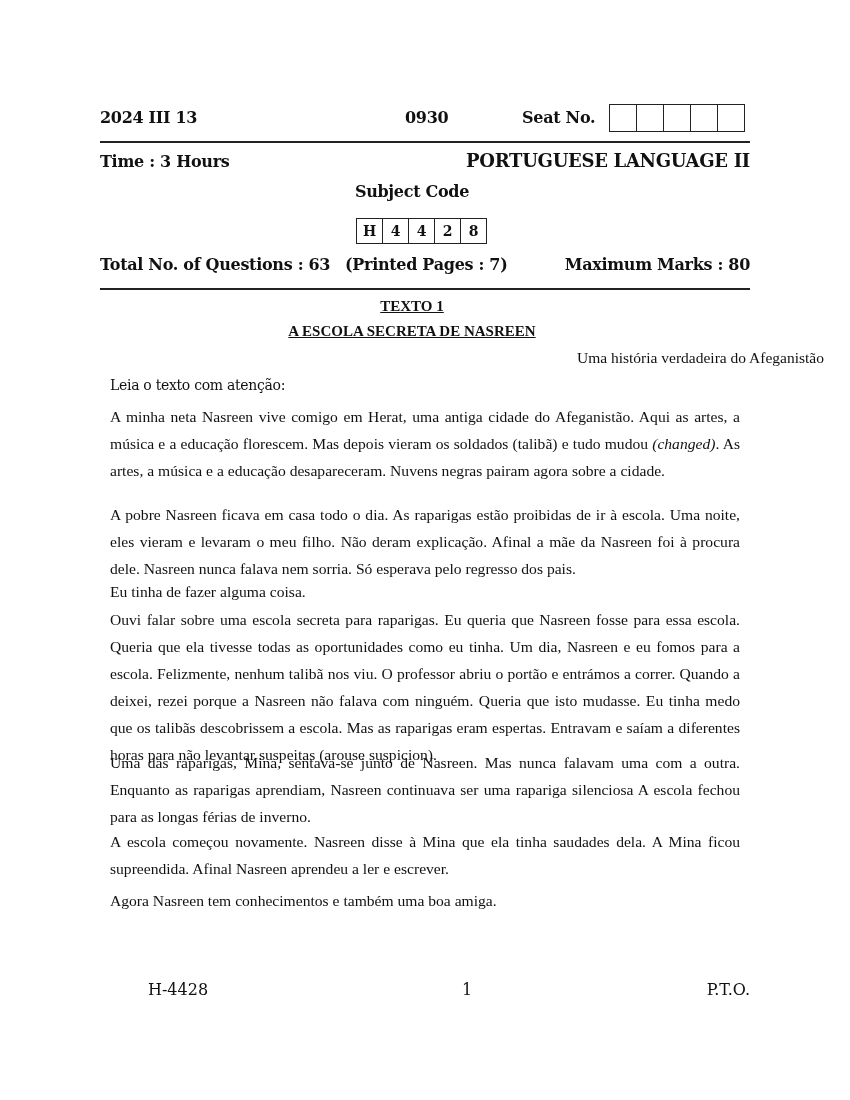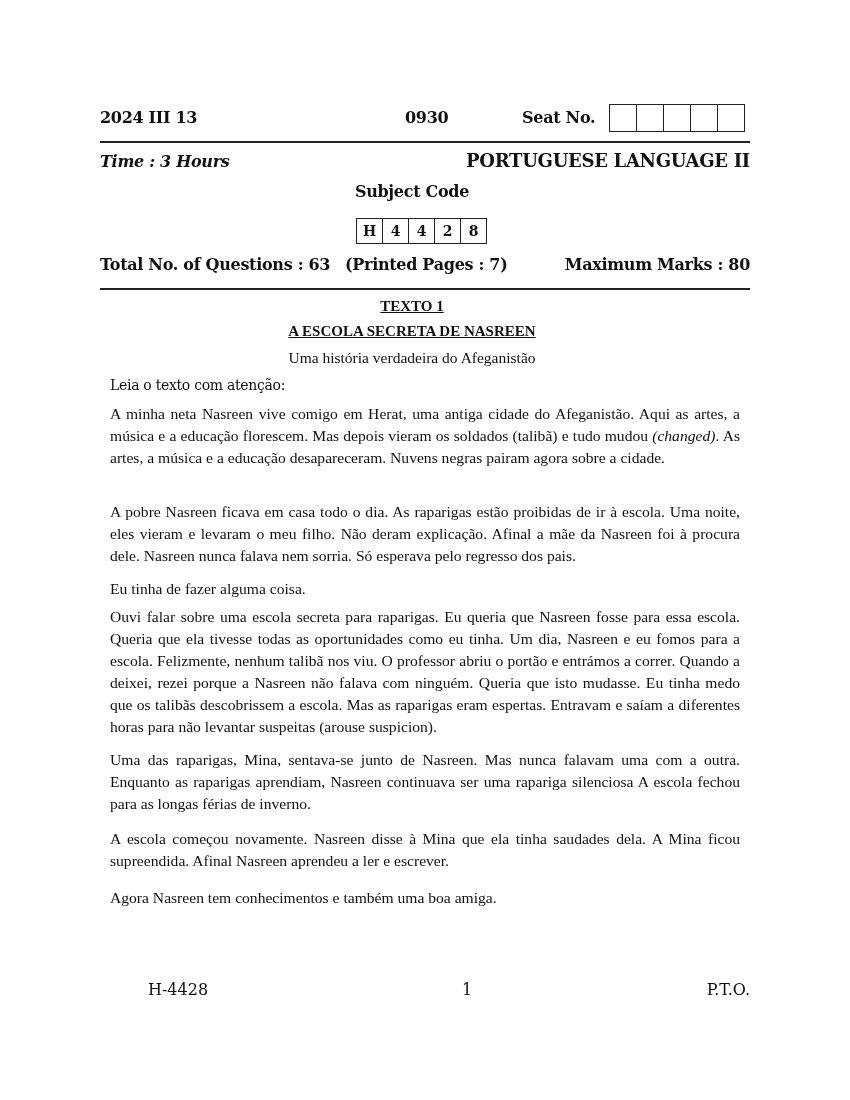--- a/index.html
+++ b/index.html
@@ -16,21 +16,21 @@
   .seat-boxes .box:last-child { border-right: none; }
 
   .code-boxes { display: flex; border: 1.5px solid #222; height: 24px; }
   .code-boxes .cbox { width: 25px; height: 24px; border-right: 1.5px solid #222; display: flex; align-items: center; justify-content: center; font-family: "DejaVu Serif", serif; font-weight: bold; font-size: 14px; }
   .code-boxes .cbox:last-child { border-right: none; }
 
   .center-text { left: 0; width: 824px; text-align: center; }
   .title { font-family: "Liberation Serif", serif; font-weight: bold; font-size: 15px; text-decoration: underline; }
   .subtitle { font-family: "Liberation Serif", serif; font-size: 15.5px; }
 
-  .para { position: absolute; left: 110px; width: 630px; font-family: "Liberation Serif", serif; font-size: 15.6px; line-height: 22px; text-align: justify; }
+  .para { position: absolute; left: 110px; width: 630px; font-family: "Liberation Serif", serif; font-size: 15.6px; line-height: 27px; text-align: justify; }
   .instr { position: absolute; left: 110px; font-family: "DejaVu Serif", serif; font-weight: normal; font-size: 14px; letter-spacing: -0.3px; }
   .footer { font-family: "DejaVu Serif", serif; font-size: 16px; margin-left: 48px; }
 </style>
 </head>
 <body>
 
 <div class="page">
 
   <div class="abs bold-serif hdr" style="left:100px; top:108px;">2024 III 13</div>
   <div class="abs bold-serif hdr" style="left:405px; top:108px;">0930</div>
@@ -38,42 +38,42 @@
   <div class="abs seat-boxes" style="left:609px; top:104px;">
     <div class="box"></div>
     <div class="box"></div>
     <div class="box"></div>
     <div class="box"></div>
     <div class="box"></div>
   </div>
 
   <div class="rule" style="top:141px;"></div>
 
-  <div class="abs bold-serif hdr" style="left:100px; top:152px;font-style:italic;">Time : 3 Hours</div>
+  <div class="abs bold-serif hdr" style="left:100px; top:152px;">Time : 3 Hours</div>
   <div class="abs bold-serif" style="right:100px; top:150px; font-size:18px; letter-spacing:-0.3px;">PORTUGUESE LANGUAGE II</div>
 
   <div class="abs center-text bold-serif hdr" style="top:182px;">Subject Code</div>
 
   <div class="abs code-boxes" style="left:356px; top:218px;">
     <div class="cbox">H</div>
     <div class="cbox">4</div>
     <div class="cbox">4</div>
     <div class="cbox">2</div>
     <div class="cbox">8</div>
   </div>
 
   <div class="abs bold-serif hdr" style="left:100px; top:255px;">Total No. of Questions : 63</div>
   <div class="abs bold-serif hdr" style="left:345px; top:255px;">(Printed Pages : 7)</div>
   <div class="abs bold-serif hdr" style="right:100px; top:255px;">Maximum  Marks : 80</div>
 
   <div class="rule" style="top:288px;"></div>
 
   <div class="abs center-text title" style="top:298px;">TEXTO 1</div>
   <div class="abs center-text title" style="top:323px;">A ESCOLA SECRETA DE NASREEN</div>
-  <div class="abs center-text subtitle" style="top:349px;">Uma história verdadeira do Afeganistão</div>
+  <div class="abs center-text subtitle" style="top:349px;text-align:right;">Uma história verdadeira do Afeganistão</div>
 
   <div class="instr" style="top:377px;">Leia o texto com atenção:</div>
 
   <div class="para" style="top:403px;"><span>A minha neta Nasreen vive comigo em Herat, uma antiga cidade do Afeganistão. Aqui as artes, a música e a educação florescem. Mas depois vieram os soldados (talibã) e tudo mudou </span><i>(changed)</i><span>. As artes, a música e a educação desapareceram. Nuvens negras pairam agora sobre a cidade.</span></div>
 
   <div class="para" style="top:501px;">A pobre Nasreen ficava em casa todo o dia. As raparigas estão proibidas de ir à escola. Uma noite, eles vieram e levaram o meu filho. Não deram explicação. Afinal a mãe da Nasreen foi à procura dele. Nasreen nunca falava nem sorria. Só esperava pelo regresso dos pais.</div>
 
   <div class="para" style="top:566px;margin-top:12px;">Eu tinha de fazer alguma coisa.</div>
 
   <div class="para" style="top:606px;">Ouvi falar sobre uma escola secreta para raparigas. Eu queria que Nasreen fosse para essa escola. Queria que ela tivesse todas as oportunidades como eu tinha. Um dia, Nasreen e eu fomos para a escola. Felizmente, nenhum talibã nos viu. O professor abriu o portão e entrámos a correr.  Quando a deixei, rezei porque a Nasreen não falava com ninguém. Queria que isto mudasse. Eu tinha medo que os talibãs descobrissem a escola. Mas as raparigas eram espertas. Entravam e saíam a diferentes horas para não levantar suspeitas (arouse suspicion).</div>

